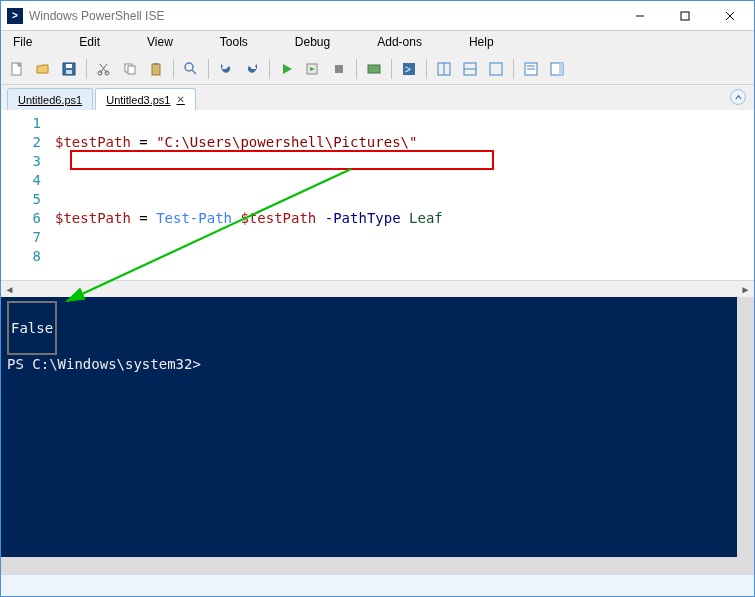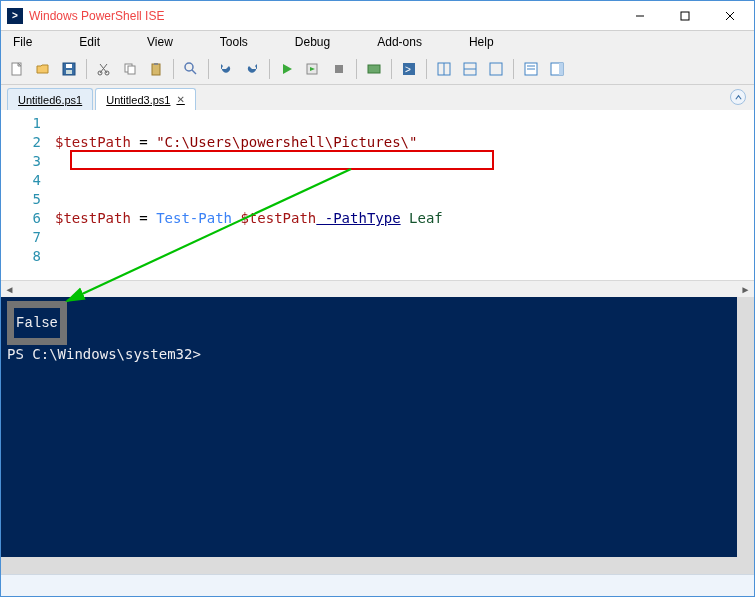--- a/index.html
+++ b/index.html
@@ -1,21 +1,21 @@
 <!DOCTYPE html>
 <html><head>
 <meta charset="utf-8">
 <style>
   * { box-sizing: border-box; margin: 0; padding: 0; }
   body { font-family: "Segoe UI", Tahoma, sans-serif; font-size: 12px; background: #fff; width: 755px; height: 597px; overflow: hidden; position: relative; border: 1px solid #4a90d6; }
   
   
   .titlebar { height: 30px; background: #fff; border-bottom: 1px solid #d0d0d0; display: flex; align-items: center; padding: 0 2px 0 6px; }
   .titlebar .app-icon { width: 16px; height: 16px; background: #012456; display: flex; align-items: center; justify-content: center; color: #fff; font-size: 10px; font-weight: bold; margin-right: 6px; }
-  .titlebar .title { flex: 1; font-size: 12px; color: #ef4444; }
+  .titlebar .title { flex: 1; font-size: 12px; color: #737373; }
   .win-controls { display: flex; }
   .win-btn { width: 45px; height: 29px; display: flex; align-items: center; justify-content: center; font-size: 12px; font-family: "Segoe UI Symbol", sans-serif; }
   
   
   .menubar { height: 22px; display: flex; align-items: center; padding: 0 4px; background: #f0f0f0; gap: 31px; }
   .menu-item { padding: 2px 8px; font-size: 12px; color: #000; }
   
   
   .toolbar { height: 32px; display: flex; align-items: center; padding: 2px 4px; background: #f0f0f0; gap: 2px; border-bottom: 1px solid #d0d0d0; }
   .tool-btn { width: 24px; height: 24px; display: flex; align-items: center; justify-content: center; border: 1px solid transparent; border-radius: 2px; }
@@ -29,35 +29,35 @@
   .tab .tab-close { font-size: 10px; color: #555; }
   .collapse-btn { position: absolute; right: 8px; top: 4px; width: 16px; height: 16px; border: 1px solid #a0c0e0; border-radius: 50%; display: flex; align-items: center; justify-content: center; font-size: 9px; background: #eef4fb; }
   
   
   .editor { height: 170px; display: flex; background: #fff; font-family: Consolas, monospace; font-size: 14px; }
   .gutter { width: 50px; text-align: right; padding: 4px 10px 4px 4px; color: #2b91af; background: #fff; border-right: 0; line-height: 19px; }
   .code { flex: 1; padding: 4px 4px; line-height: 19px; position: relative; white-space: pre; }
   .tok-var { color: #a31515; }
   .tok-cmd { color: #3b82f6; }
   .tok-str { color: #8b0000; }
-  .tok-param { color: #000080; text-decoration: underline; }
+  .tok-param { color: #000080; }
   .tok-type { color: #14532d; }
   
   
   .line3-box { position: absolute; border: 2px solid #e00000; left: 69px; top: 149px; width: 424px; height: 20px; pointer-events: none; }
   
   
   .hscroll { height: 17px; background: #f0f0f0; border-top: 1px solid #d8d8d8; position: relative; }
   .hscroll .arrow { position: absolute; width: 17px; height: 17px; display: flex; align-items: center; justify-content: center; color: #606060; font-size: 10px; }
   .hscroll .arrow.left { left: 0; }
   .hscroll .arrow.right { right: 0; }
   
   
   .console { height: 260px; background: #012456; color: #eeedf0; font-family: Consolas, monospace; font-size: 14px; padding: 4px 6px; line-height: 18px; position: relative; overflow: hidden; }
-  .console .false-box { border: 7px solid #737373; display: inline-block; padding: 6px 2px; font-family: Liberation Mono, monospace; }
+  .console .false-box { border: 2px solid #737373; display: inline-block; padding: 16px 2px; }
   .console-hscroll { height: 17px; background: #dcdcdc; }
   .right-vstrip { position: absolute; right: 0; top: 0; width: 17px; height: 100%; background: #dcdcdc; }
   
   
   .statusbar { height: 23px; background: #eef4fb; border-top: 1px solid #cfd8e2; }
   
   
   .arrow-annot { position: absolute; pointer-events: none; }
 </style>
 </head>

